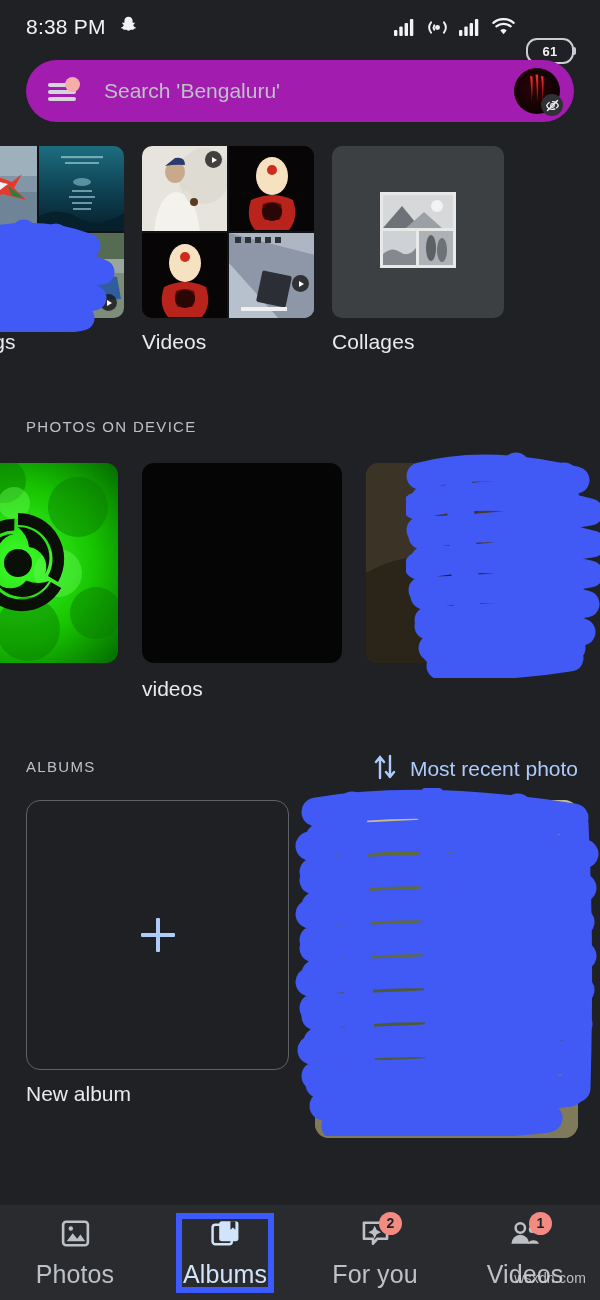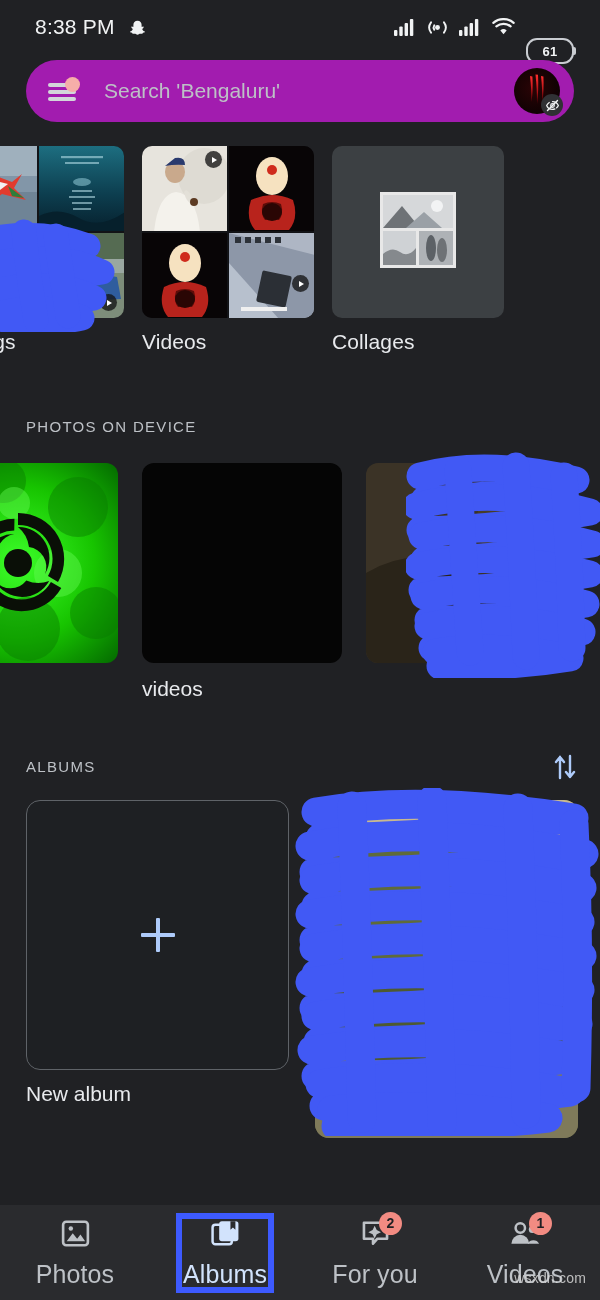--- a/index.html
+++ b/index.html
@@ -18,21 +18,21 @@
   
   .statusbar {
     position: absolute; top: 0; left: 0;
     width: 600px; height: 54px;
     display: flex; align-items: center;
     justify-content: space-between;
     padding: 0 26px;
     box-sizing: border-box;
     background: #202124;
   }
-  .sb-left { display: flex; align-items: flex-end; gap: 13px; margin-left: 9px; }
+  .sb-left { display: flex; align-items: flex-start; gap: 13px; }
   .sb-time { font-size: 21px; color: #f1f3f4; letter-spacing: .2px; }
   .sb-right { display: flex; align-items: center; gap: 11px; }
   .ghost { width: 19px; height: 20px; display:block; }
   .icon-sig { width: 22px; height: 18px; display:block; }
   .icon-hs  { width: 21px; height: 19px; display:block; }
   .icon-wifi{ width: 23px; height: 19px; display:block; }
   .battery {
     width: 44px; height: 22px;
     border: 2px solid #c9ccd1; border-radius: 11px;
     display: flex; align-items: center; justify-content: center;
@@ -488,20 +488,21 @@
 
 <div class="sec-head" style="top:758px;">ALBUMS</div>
 
 <div class="sort-ctl">
   <span>
     <svg width="26" height="30" viewBox="0 0 26 30">
       <path d="M8 26 V5 M8 5 L4 10 M8 5 L12 10" stroke="#aecbfa" stroke-width="2.4" fill="none" stroke-linecap="round" stroke-linejoin="round"></path>
       <path d="M18 4 V25 M18 25 L14 20 M18 25 L22 20" stroke="#aecbfa" stroke-width="2.4" fill="none" stroke-linecap="round" stroke-linejoin="round"></path>
     </svg>
   </span>
+  <span class="sort-label">Most recent photo</span>
 </div>
 
 <div class="alb-row">
   <div class="alb-cell">
     <div class="new-album">
       <span class="plus"></span>
     </div>
     <div class="alb-label">New album</div>
   </div>
   <div class="alb-cell">

